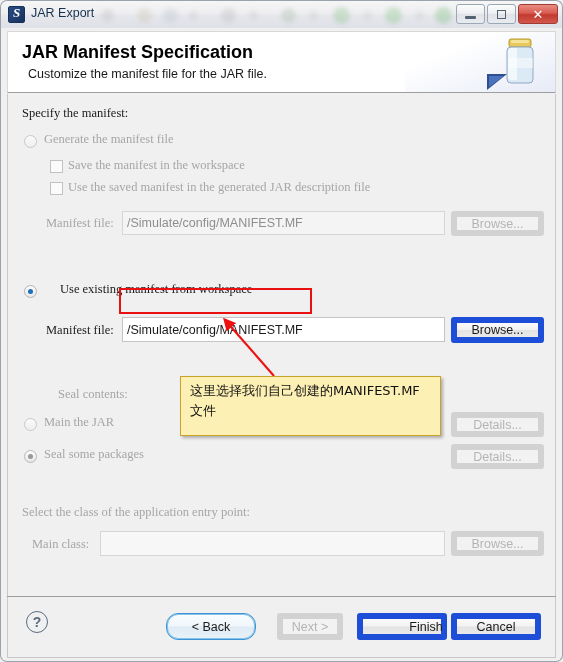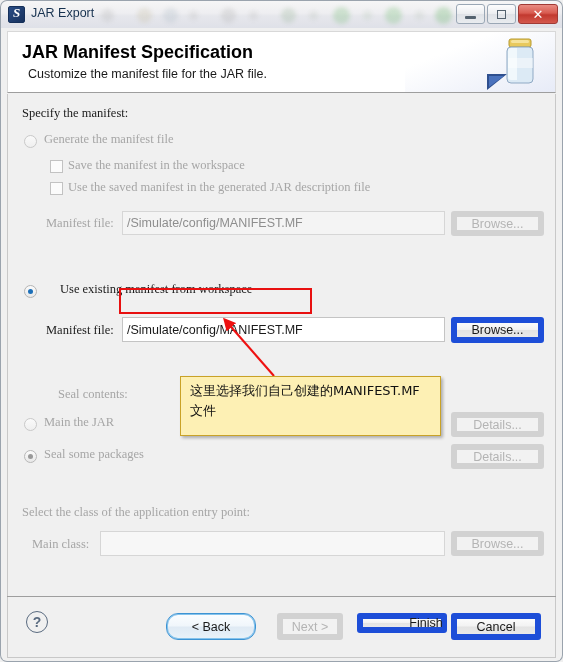--- a/index.html
+++ b/index.html
@@ -421,21 +421,21 @@
       <div class="textfield disabled" style="left:92px; top:437px; width:345px; height:25px; background:#f7f7f7;"></div>
       <div class="pushbtn disabled" style="left:443px; top:437px; width:93px; height:25px;">Browse...</div>
     </div>
 
     <div id="footer-sep"></div>
     <div id="footer">
       <div id="help-icon">?</div>
 
       <div class="pushbtn focused" style="left:158px; top:16px; width:90px; height:27px;border-radius:12px;">&lt; Back</div>
       <div class="pushbtn disabled" style="left:251px; top:16px; width:66px; height:27px;margin-left:18px;">Next &gt;</div>
-      <div class="pushbtn" style="left:349px; top:16px; width:90px; height:20px;padding-left:48px;">Finish</div>
+      <div class="pushbtn" style="left:349px; top:16px; width:90px; height:27px;padding-left:48px;">Finish</div>
       <div class="pushbtn" style="left:443px; top:16px; width:90px; height:27px;">Cancel</div>
     </div>
   </div>
 
   <div id="redbox"></div>
 
   <svg id="arrow-svg">
     <defs>
       <marker id="arrowhead" markerWidth="6" markerHeight="6" refX="4.6" refY="3" orient="auto">
         <path d="M0,0 L6,3 L0,6 z" fill="#ee1111"></path>

